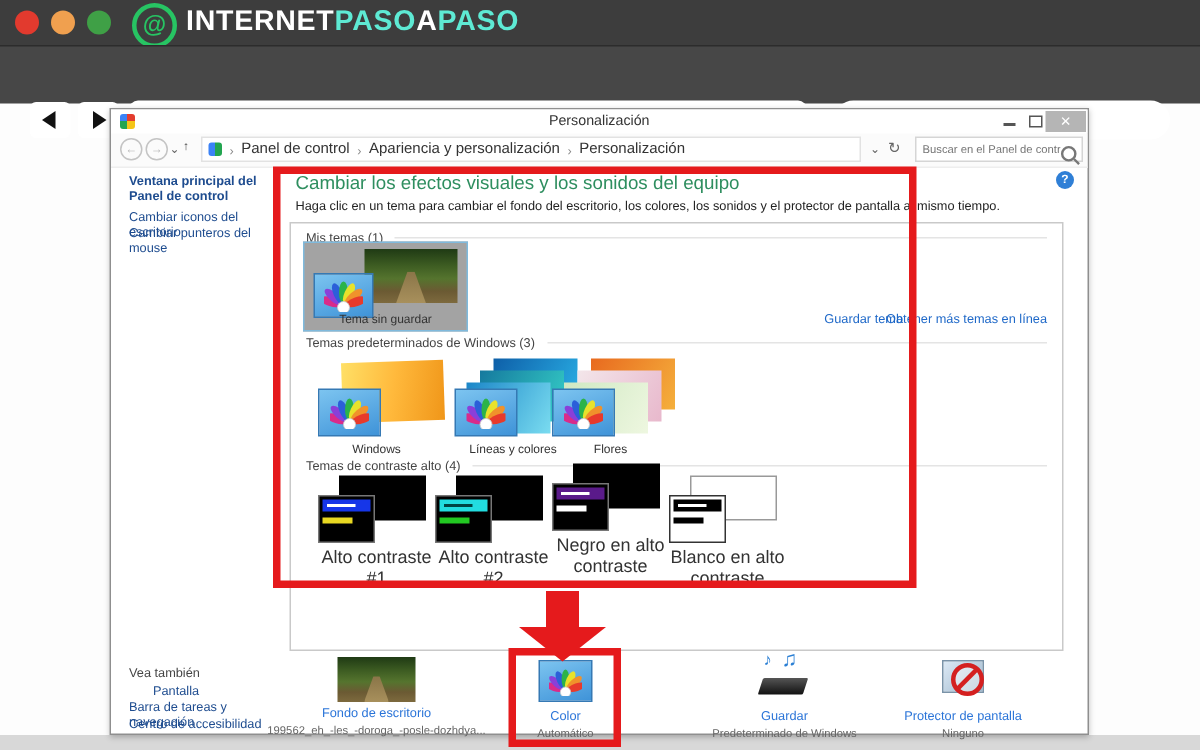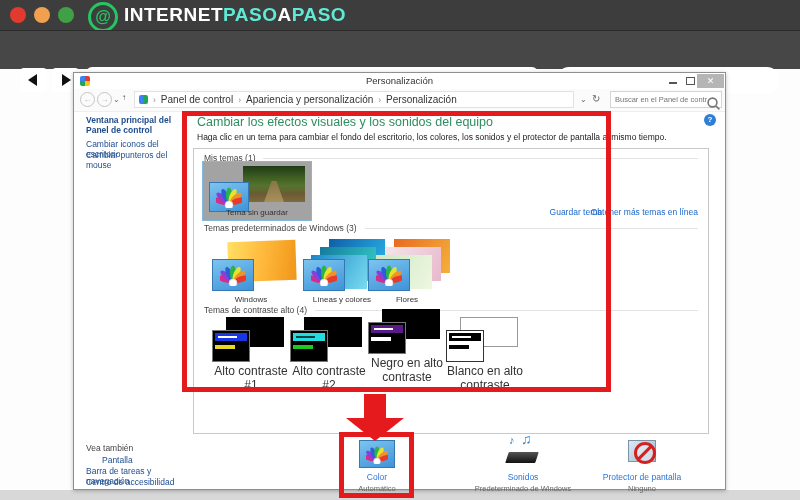--- a/index.html
+++ b/index.html
@@ -295,36 +295,41 @@
       <div class="contrast-col c4" style="left:252px;top:168px;">
         <div class="back"></div>
         <div class="mini">
             <div class="hd"></div>
             <div class="b2"></div>
           </div>
         <div class="cap">Blanco en alto contraste</div>
       </div>
     </div>
 
+    <div class="bot-col" style="left:97px;top:363px;width:160px;">
+      <div class="photo" style="position:absolute;left:54px;top:2px;width:52px;height:30px;"></div>
+      <div class="bot-label" style="margin-top:34px;">Fondo de escritorio</div>
+      <div class="bot-value">199562_eh_-les_-doroga_-posle-dozhdya...</div>
+    </div>
     <div class="bot-col" style="left:243px;top:363px;width:120px;">
       <div class="fantile" style="position:absolute;left:42px;top:4px;width:36px;height:28px;">
           <svg class="fan small" viewBox="0 0 24 22">
             <use href="#fanicon"></use>
           </svg>
         </div>
       <div class="bot-label" style="margin-top:36px;">Color</div>
       <div class="bot-value">Automático</div>
     </div>
     <div class="bot-col" style="left:359px;top:363px;width:180px;">
       <div style="position:absolute;left:70px;top:0;width:40px;height:30px;">
         <div class="snd-base"></div>
         <span class="note" style="left:6px;top:-2px;font-size:11px;">♪</span>
         <span class="note" style="left:18px;top:-5px;font-size:14px;">♫</span>
       </div>
-      <div class="bot-label" style="margin-top:36px;">Sonidos</div>
+      <div class="bot-label" style="margin-top:36px;">Guardar</div>
       <div class="bot-value">Predeterminado de Windows</div>
     </div>
     <div class="bot-col" style="left:498px;top:363px;width:140px;">
       <div style="position:absolute;left:52px;top:2px;width:36px;height:30px;">
         <div class="scr-panel"></div>
         <div class="nosign"></div>
       </div>
       <div class="bot-label" style="margin-top:36px;">Protector de pantalla</div>
       <div class="bot-value">Ninguno</div>
     </div>

